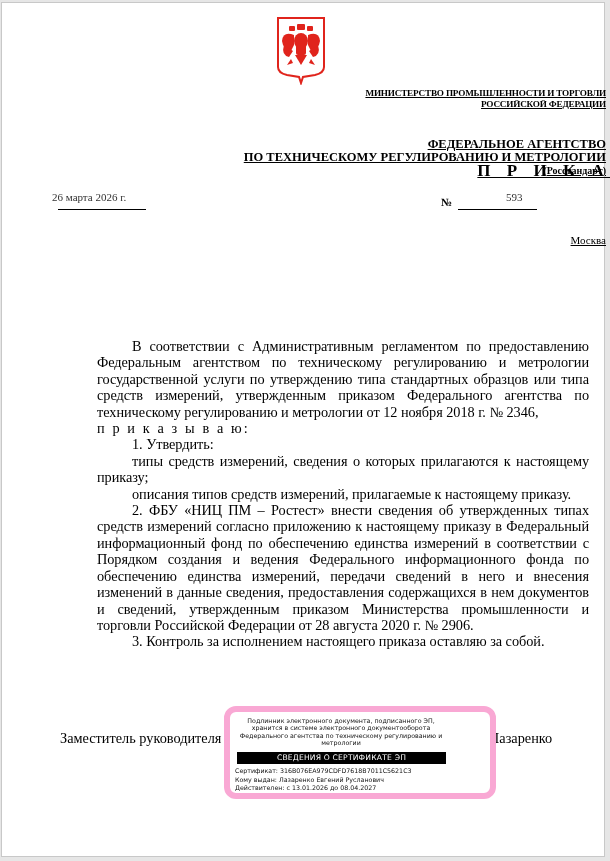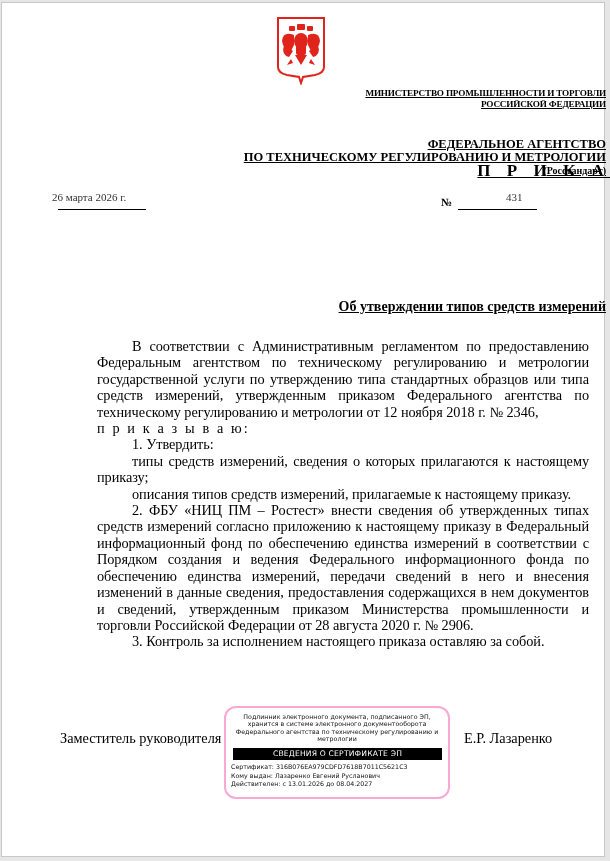--- a/index.html
+++ b/index.html
@@ -21,22 +21,22 @@
   .title { font-size: 14px; font-weight: bold; }
   .body-text {
     left: 59px; width: 492px; font-size: 14.3px; line-height: 16.4px;
     text-align: justify; letter-spacing: -0.05px;
   }
   .body-text p { margin: 0; }
   .indent { text-indent: 35px; }
   .spaced { letter-spacing: 2.1px; }
   .sig-text { font-size: 14.3px; }
   .stamp {
-    left: 222px; top: 703px; width: 226px; height: 93px;
-    border: 2px solid #f9a8d4; border-radius: 12px; box-sizing: border-box;
+    left: 222px; top: 703px; width: 272px; height: 93px;
+    border: 6px solid #f9a8d4; border-radius: 12px; box-sizing: border-box;
     font-family: "DejaVu Sans", sans-serif; background: #fff;
   }
   .stamp-head { position: absolute; left: 4px; top: 5px; width: 214px; text-align: center; font-size: 6.3px; line-height: 7.3px; color: #111; }
   .stamp-bar { position: absolute; left: 7px; top: 40px; width: 209px; height: 12px; background: #000; color: #fff; font-size: 7.6px; line-height: 12px; text-align: center; letter-spacing: 0.2px; }
   .stamp-lines { position: absolute; left: 5px; top: 55px; font-size: 6.3px; line-height: 8.7px; color: #111; white-space: nowrap; }
 </style>
 </head>
 <body>
 
 <div class="page">
@@ -69,25 +69,25 @@
     <div>ПО ТЕХНИЧЕСКОМУ РЕГУЛИРОВАНИЮ И МЕТРОЛОГИИ</div>
     <div class="agency-sub">(Росстандарт)</div>
   </div>
 
   <div class="abs center prikaz" style="top:158px;padding-left:29px;">П Р И К А З</div>
 
   <div class="abs small-serif" style="left:50px; top:188px;">26 марта 2026 г.</div>
   <div class="abs rule" style="left:56px; top:206px; width:88px;"></div>
 
   <div class="abs" style="left:439px; top:193px; font-size:11px; font-weight:bold;">№</div>
-  <div class="abs small-serif" style="left:504px; top:188px;">431</div>
+  <div class="abs small-serif" style="left:504px; top:188px;">593</div>
   <div class="abs rule" style="left:456px; top:206px; width:79px;"></div>
 
+  <div class="abs center" style="top:231px; font-size:11px;">Москва</div>
 
-  <div class="abs center title" style="top:296px;">Об утверждении типов средств измерений</div>
 
   <div class="abs body-text" style="top:335px;margin-left:36px;">
     <p class="indent">В соответствии с Административным регламентом по предоставлению Федеральным агентством по техническому регулированию и метрологии государственной услуги по утверждению типа стандартных образцов или типа средств измерений, утвержденным приказом Федерального агентства по техническому регулированию и метрологии от 12 ноября 2018 г. № 2346,</p>
     <p class="spaced">п р и к а з ы в а ю:</p>
     <p class="indent">1.  Утвердить:</p>
     <p class="indent">типы средств измерений, сведения о которых прилагаются к настоящему приказу;</p>
     <p class="indent">описания типов средств измерений, прилагаемые к настоящему приказу.</p>
     <p class="indent">2. ФБУ «НИЦ ПМ – Ростест» внести сведения об утвержденных типах средств измерений согласно приложению к настоящему приказу в Федеральный информационный фонд по обеспечению единства измерений в соответствии с Порядком создания и ведения Федерального информационного фонда по обеспечению единства измерений, передачи сведений в него и внесения изменений в данные сведения, предоставления содержащихся в нем документов и сведений, утвержденным приказом Министерства промышленности и торговли Российской Федерации от 28 августа 2020 г. № 2906.</p>
     <p class="indent">3. Контроль за исполнением настоящего приказа оставляю за собой.</p>
   </div>

